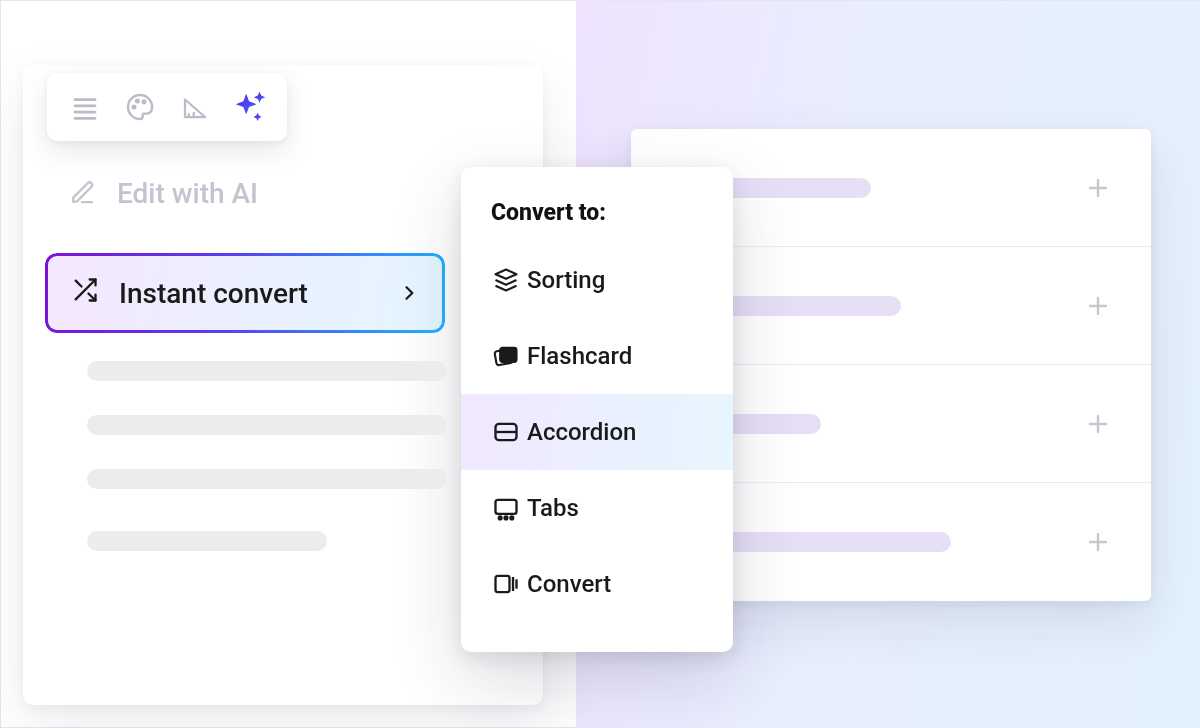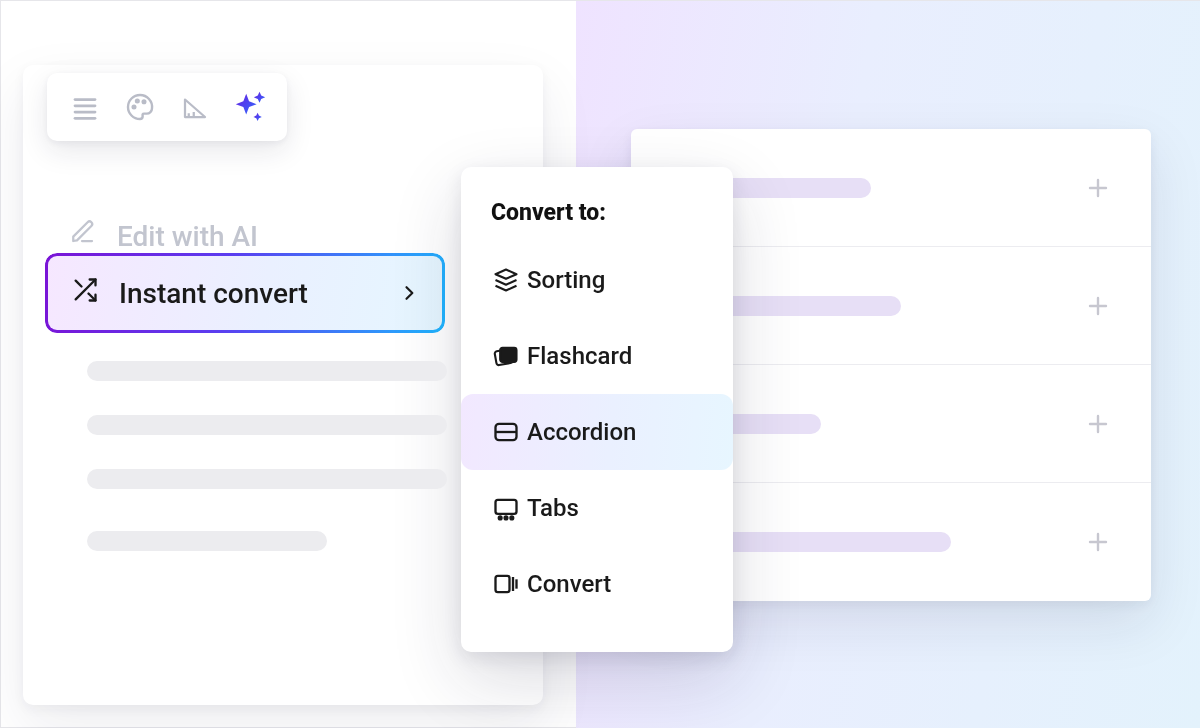--- a/index.html
+++ b/index.html
@@ -69,21 +69,21 @@
     color: #b9bcc7;
     border-radius: 8px;
   }
   .tool-btn svg { display:block; }
 
   
   .edit-item {
     position: absolute;
     left: 44px; top: 176px;
     width: 400px; height: 76px;
-    display: flex; align-items: flex-end; gap: 20px;
+    display: flex; align-items: flex-start; gap: 20px;
     padding: 0 22px;
     color: #c2c5cf;
     font-size: 28px;
     font-weight: 500;
   }
 
   .instant-item {
     position: absolute;
     left: 44px; top: 252px;
     width: 400px; height: 80px;
@@ -137,21 +137,20 @@
   .submenu-item {
     display: flex; align-items: center; gap: 6px;
     height: 76px;
     padding: 0 30px;
     font-size: 24px;
     font-weight: 500;
     color: #1a1a1a;
   }
   .submenu-item.selected {
     background: linear-gradient(95deg, #f2e8ff 0%, #eaf0ff 55%, #e7f6ff 100%);
-    border-radius: 12px;
   }
   .submenu-item .ico {
     width: 30px; height: 30px;
     display:flex; align-items:center; justify-content:center;
     color: #1a1a1a;
   }
 </style>
 </head>
 <body>
 

